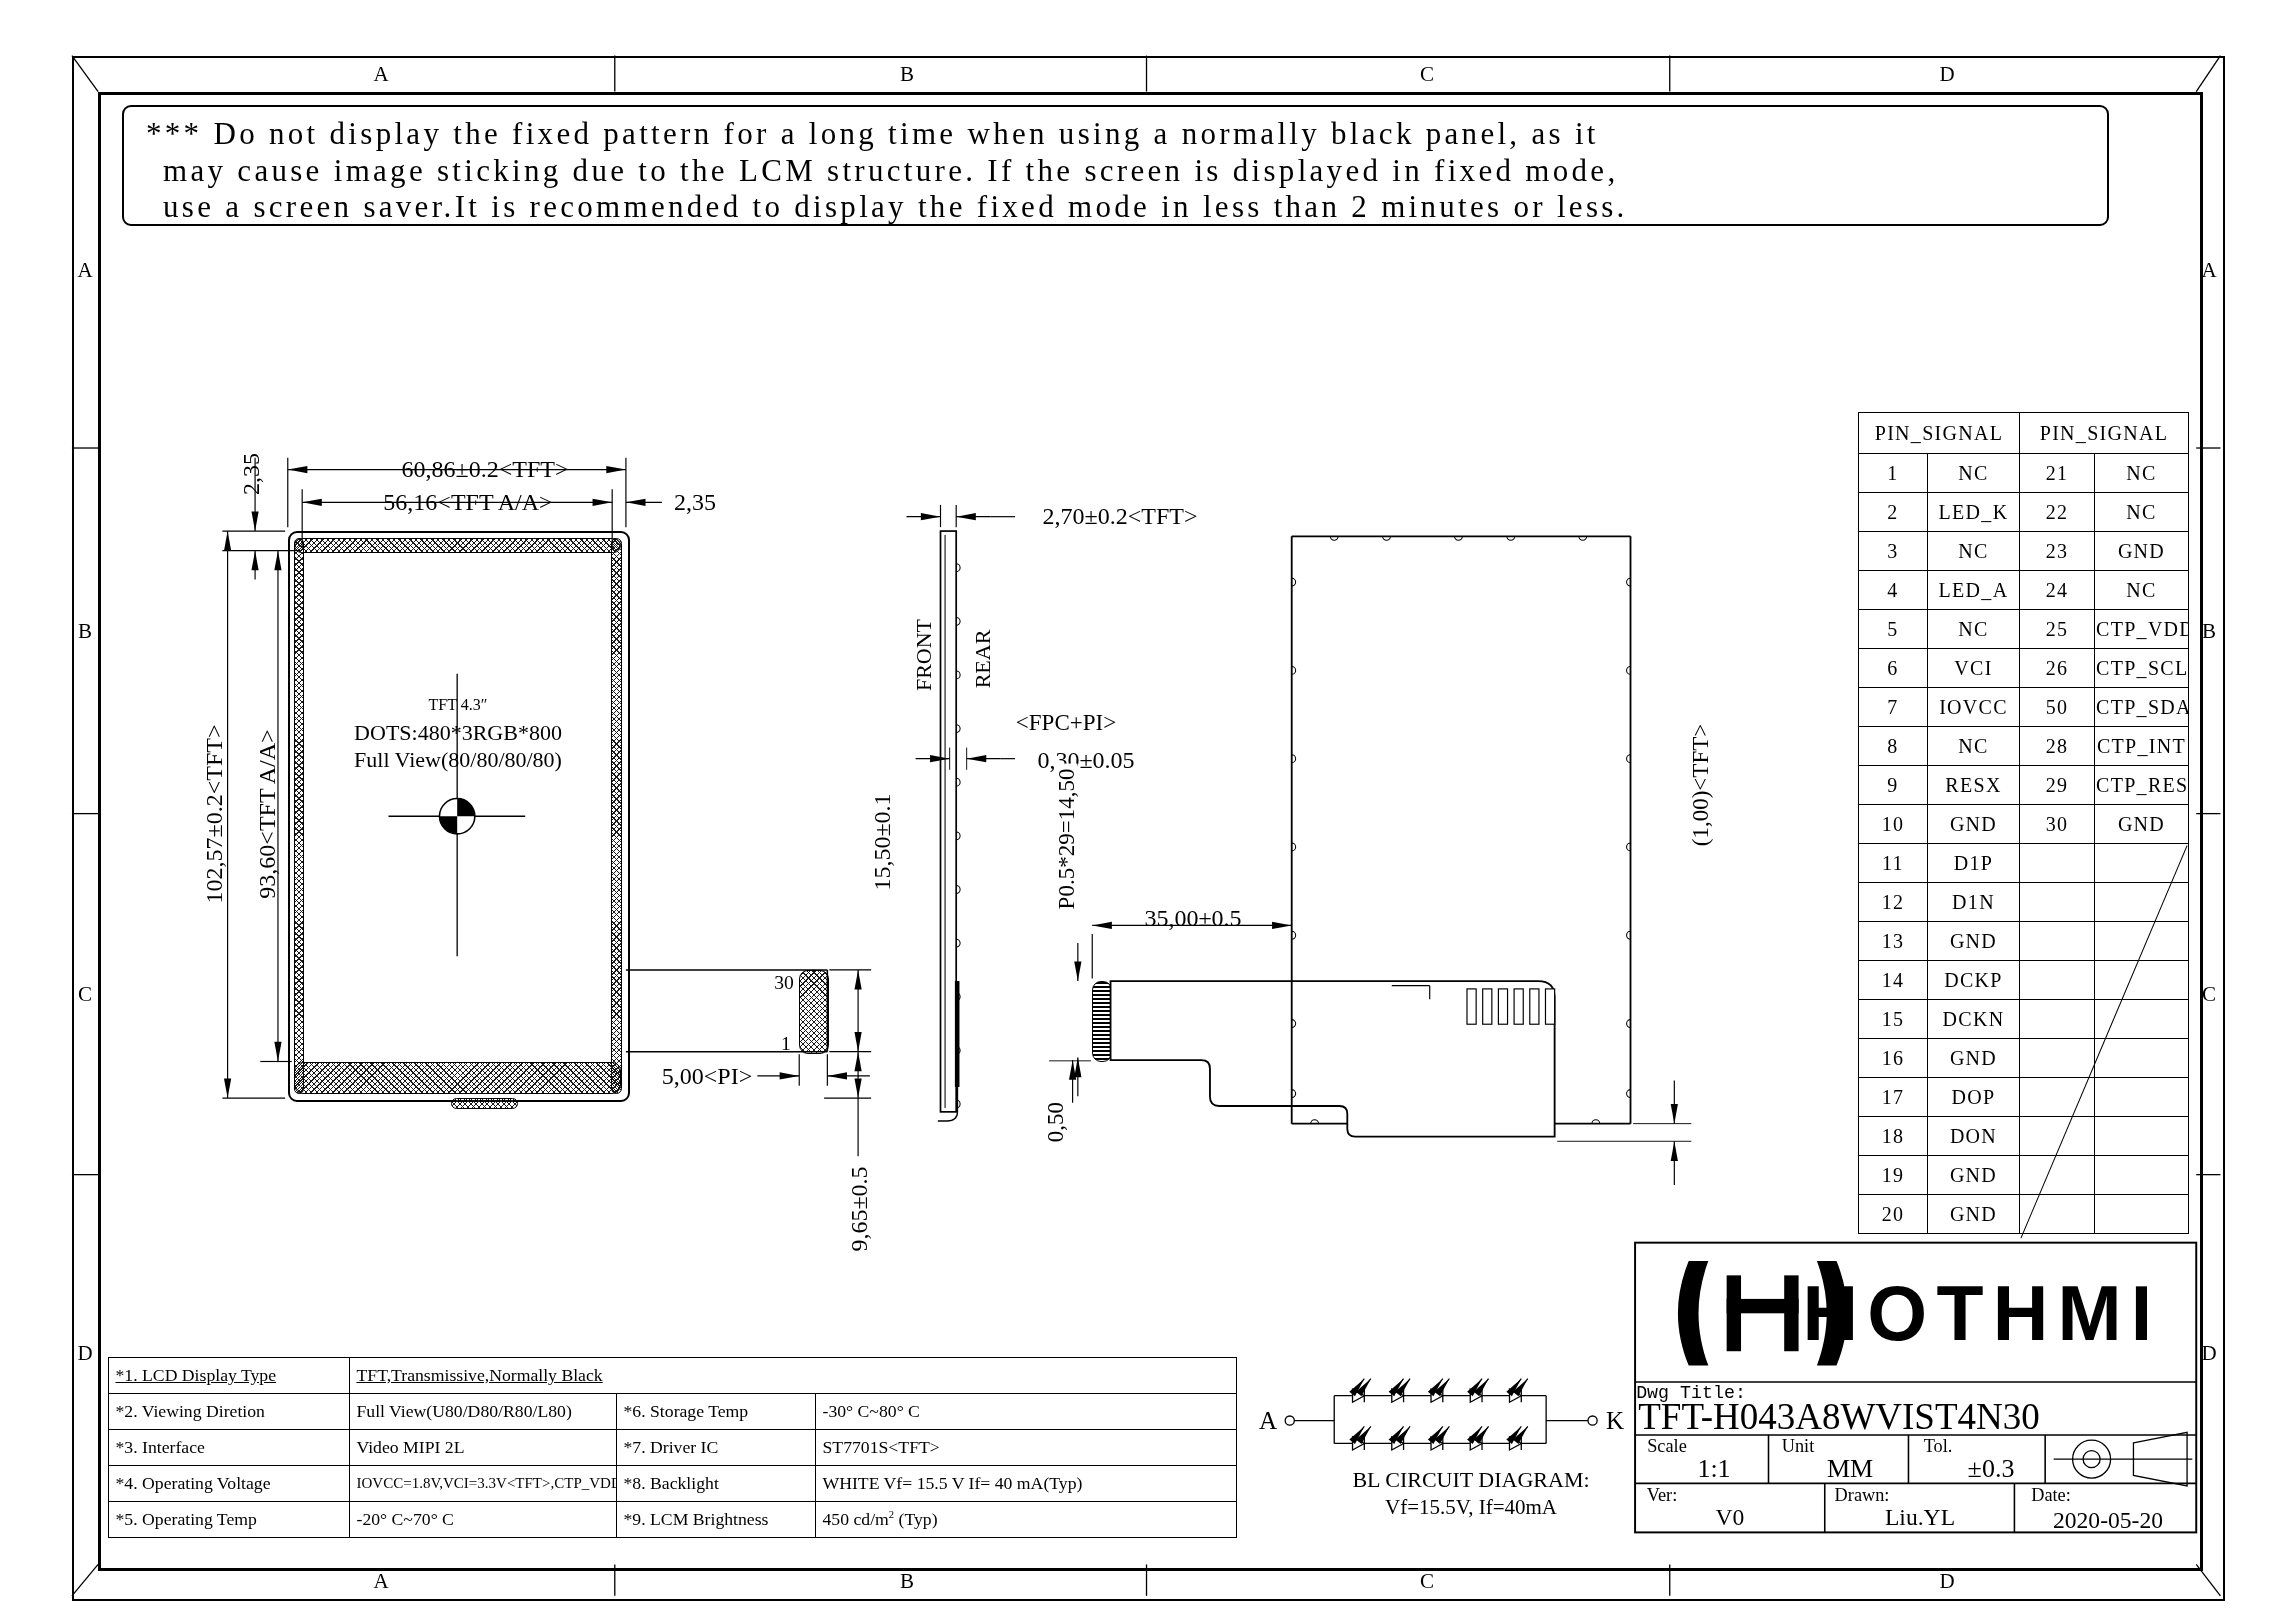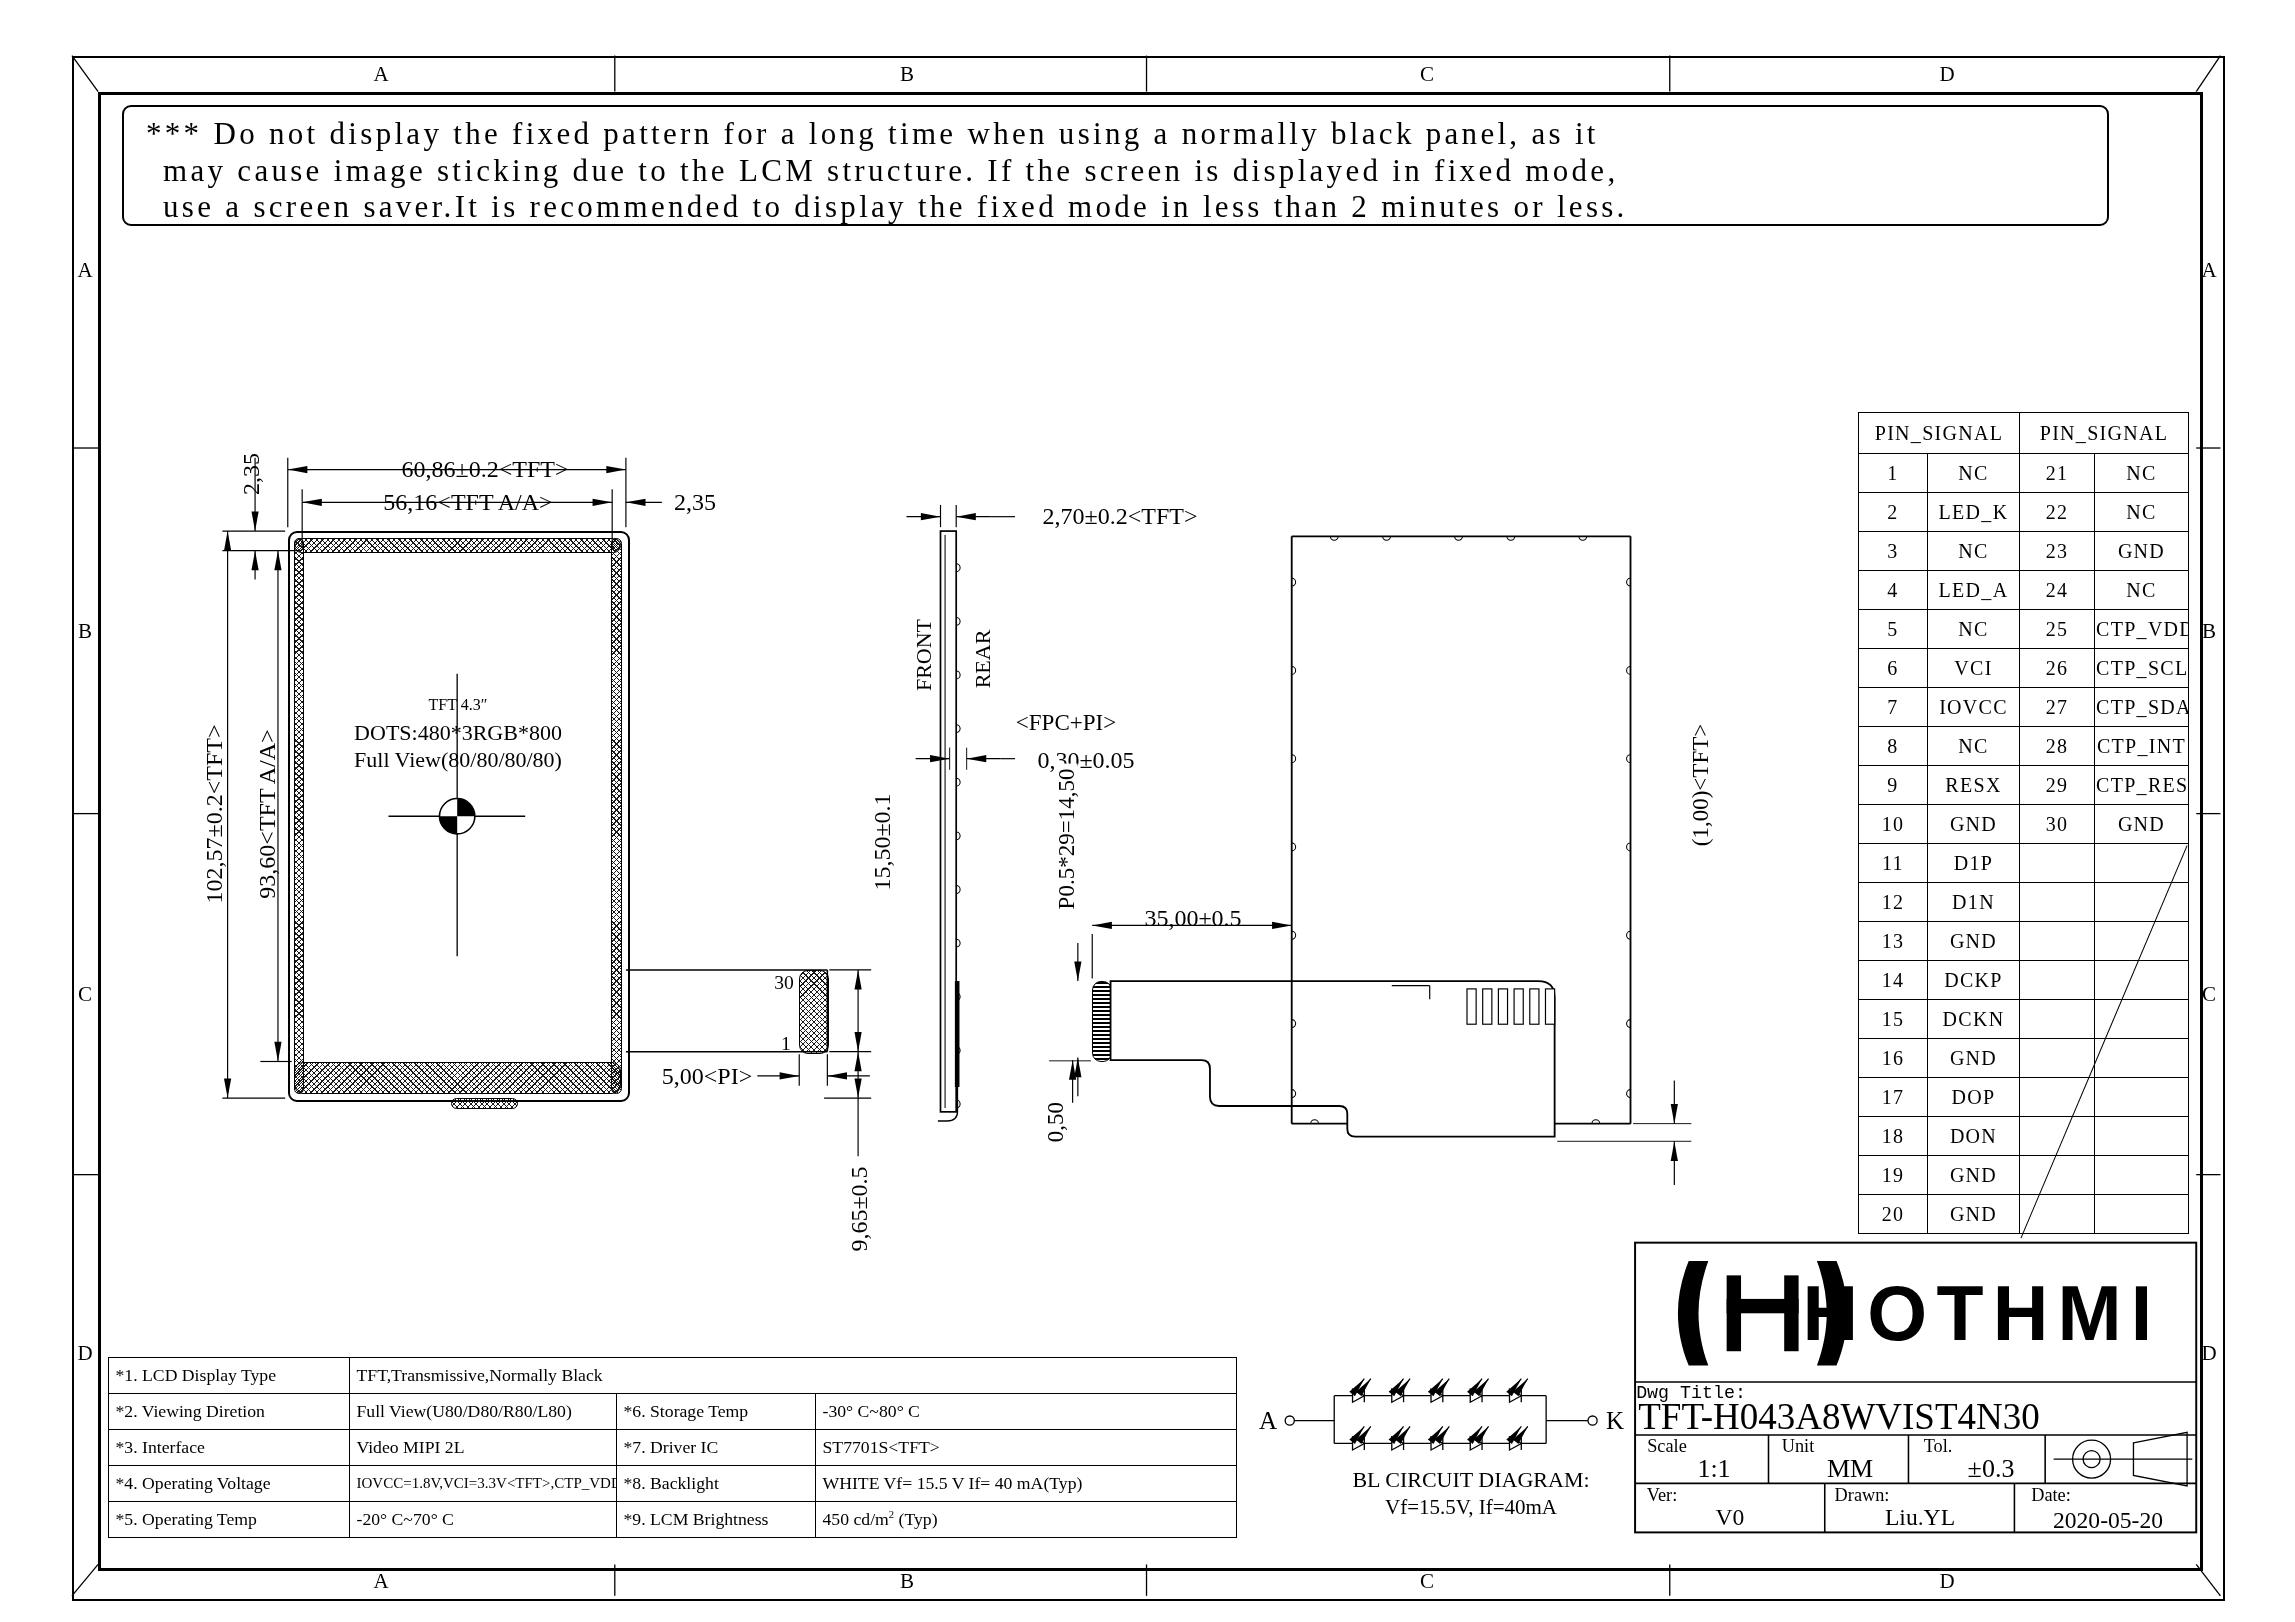--- a/index.html
+++ b/index.html
@@ -143,21 +143,21 @@
           </tr>
           <tr style="height: 39px;">
             <td>6</td>
             <td>VCI</td>
             <td>26</td>
             <td>CTP_SCL</td>
           </tr>
           <tr style="height: 39px;">
             <td>7</td>
             <td>IOVCC</td>
-            <td>27</td>
+            <td>50</td>
             <td>CTP_SDA</td>
           </tr>
           <tr style="height: 39px;">
             <td>8</td>
             <td>NC</td>
             <td>28</td>
             <td>CTP_INT</td>
           </tr>
           <tr style="height: 39px;">
             <td>9</td>
@@ -237,21 +237,21 @@
 
   <div class="abs" style="left:108px;top:1357px;">
     <table id="spectable" style="width:1128px;">
       <colgroup>
           <col style="width:241px">
           <col style="width:267px">
           <col style="width:199px">
           <col style="width:421px">
         </colgroup>
       <tbody id="spectable-body">
-          <tr style="height: 36px;">
+          <tr style="height: 36px; text-decoration: underline;">
             <td>*1.  LCD Display Type</td>
             <td colspan="3">TFT,Transmissive,Normally Black</td>
           </tr>
           <tr style="height: 36px;">
             <td>*2.  Viewing Diretion</td>
             <td>Full View(U80/D80/R80/L80)</td>
             <td>*6.  Storage Temp</td>
             <td>-30° C~80° C</td>
           </tr>
           <tr style="height: 36px;">

